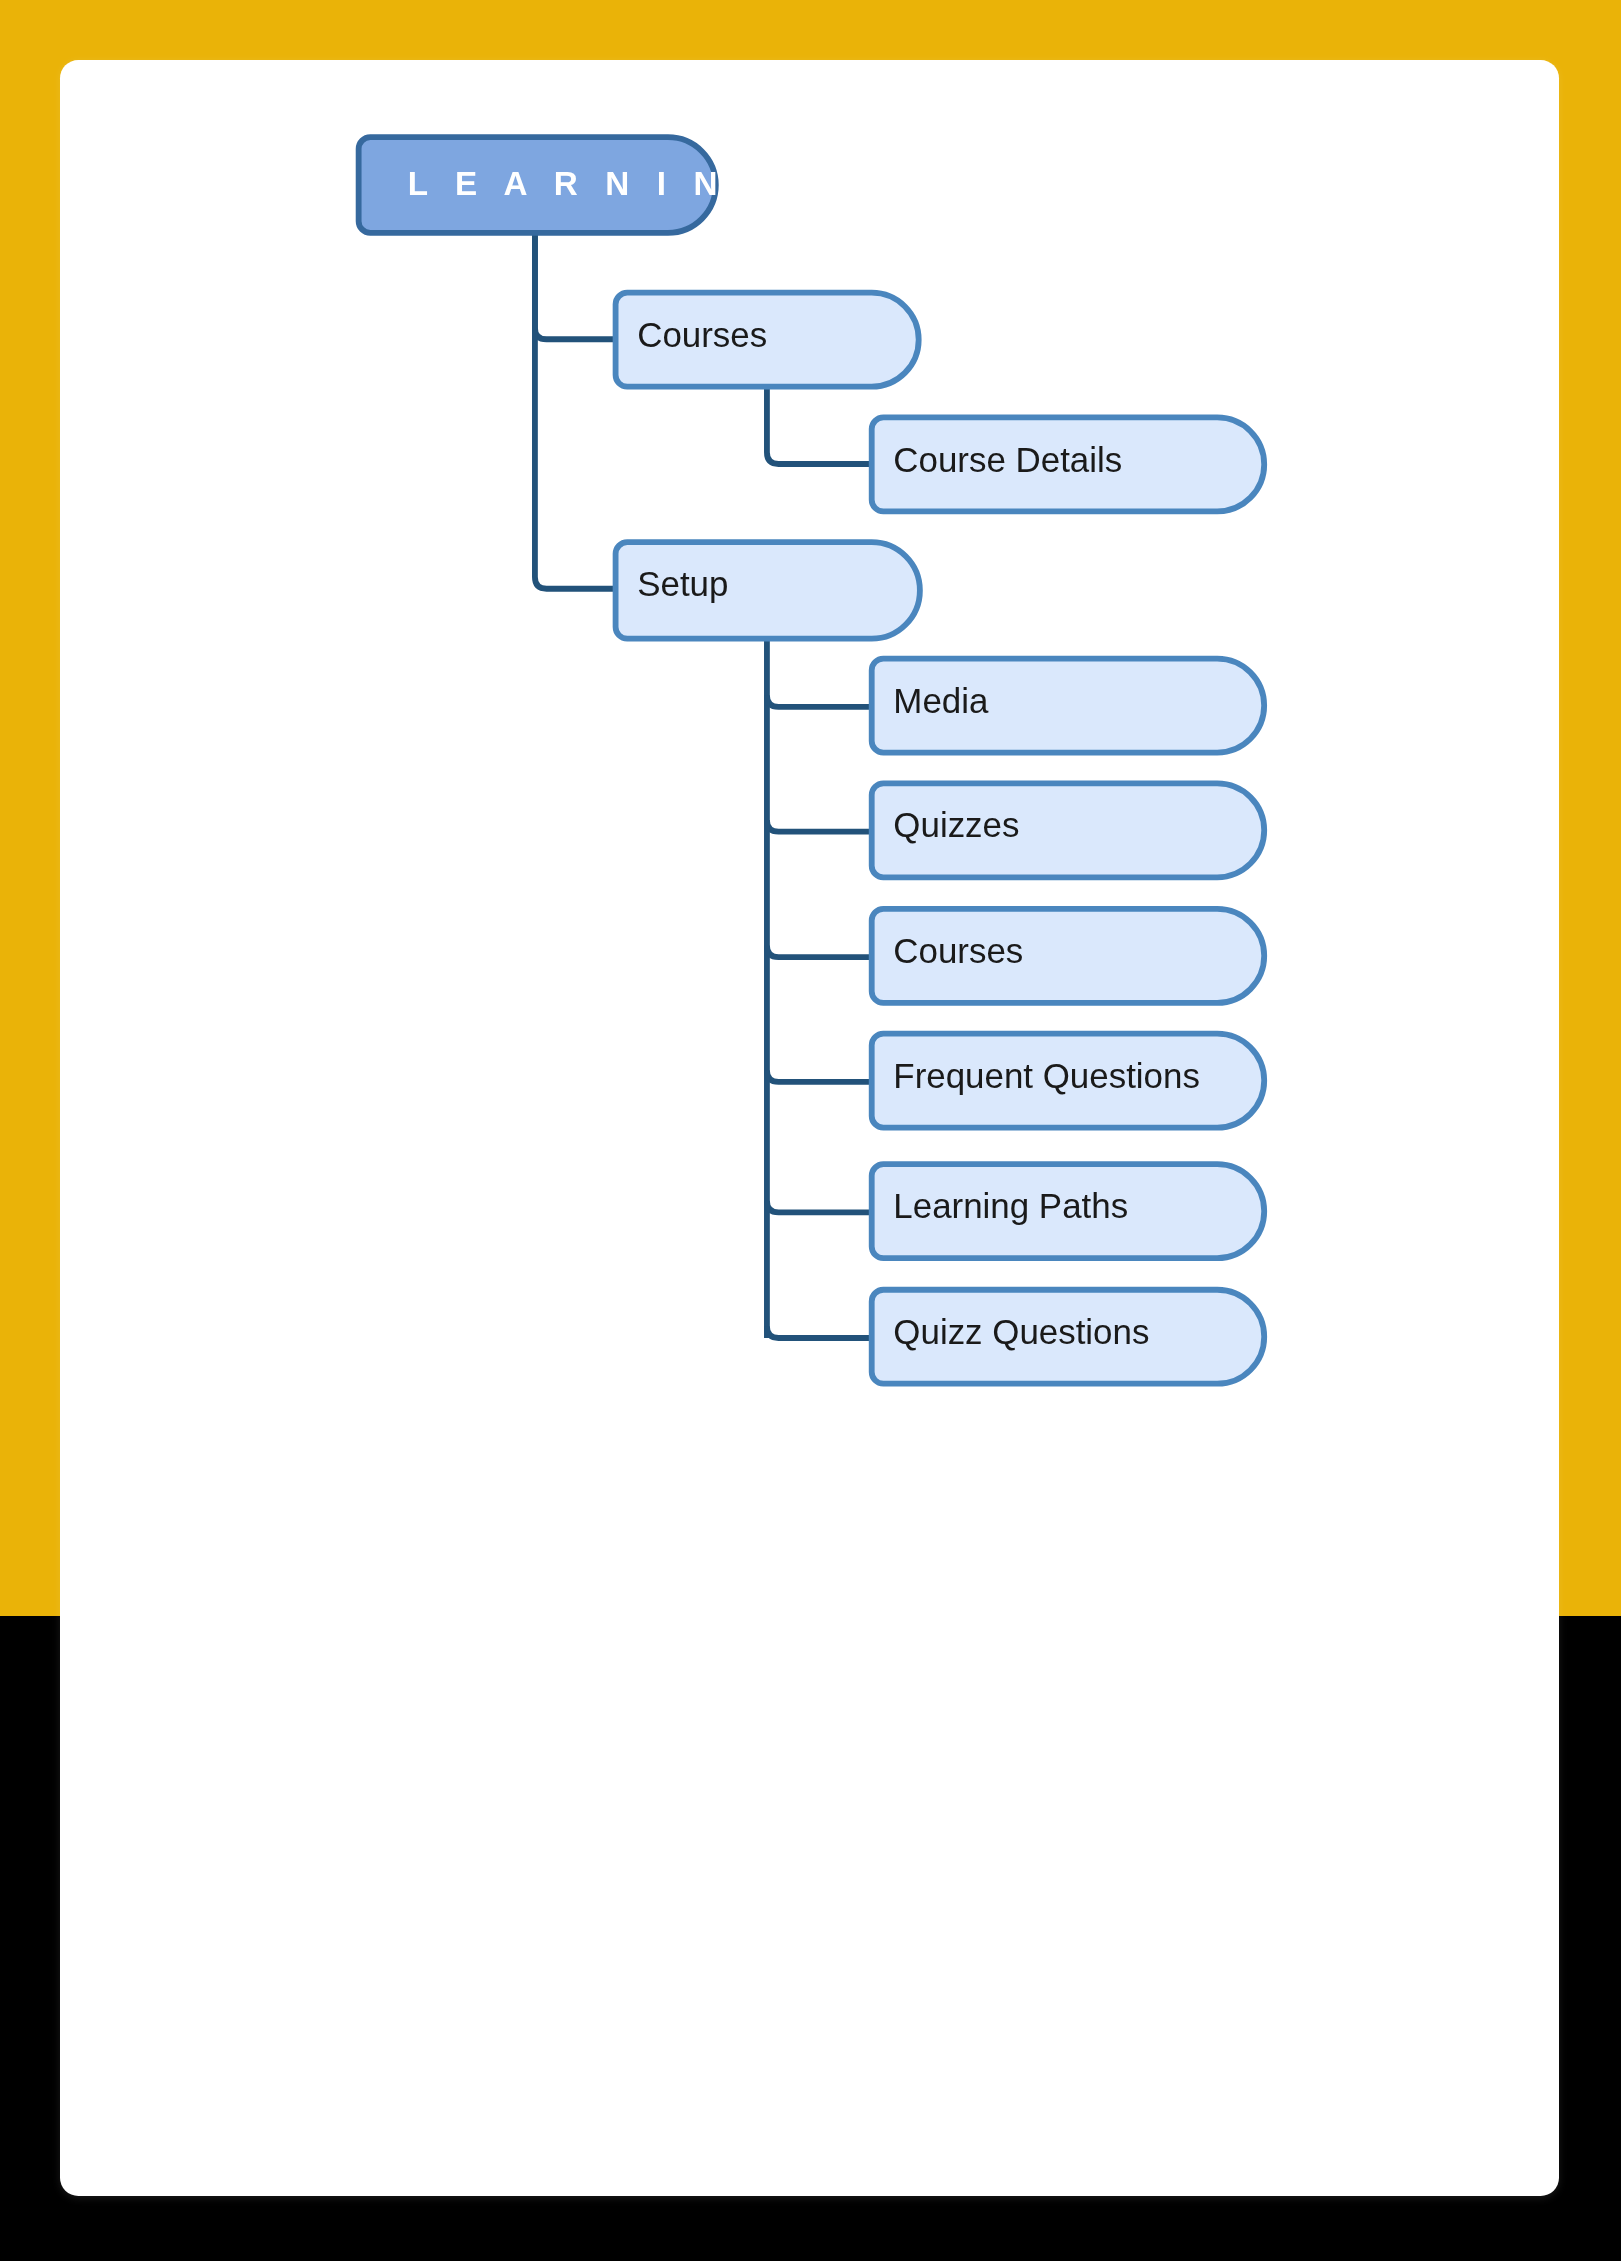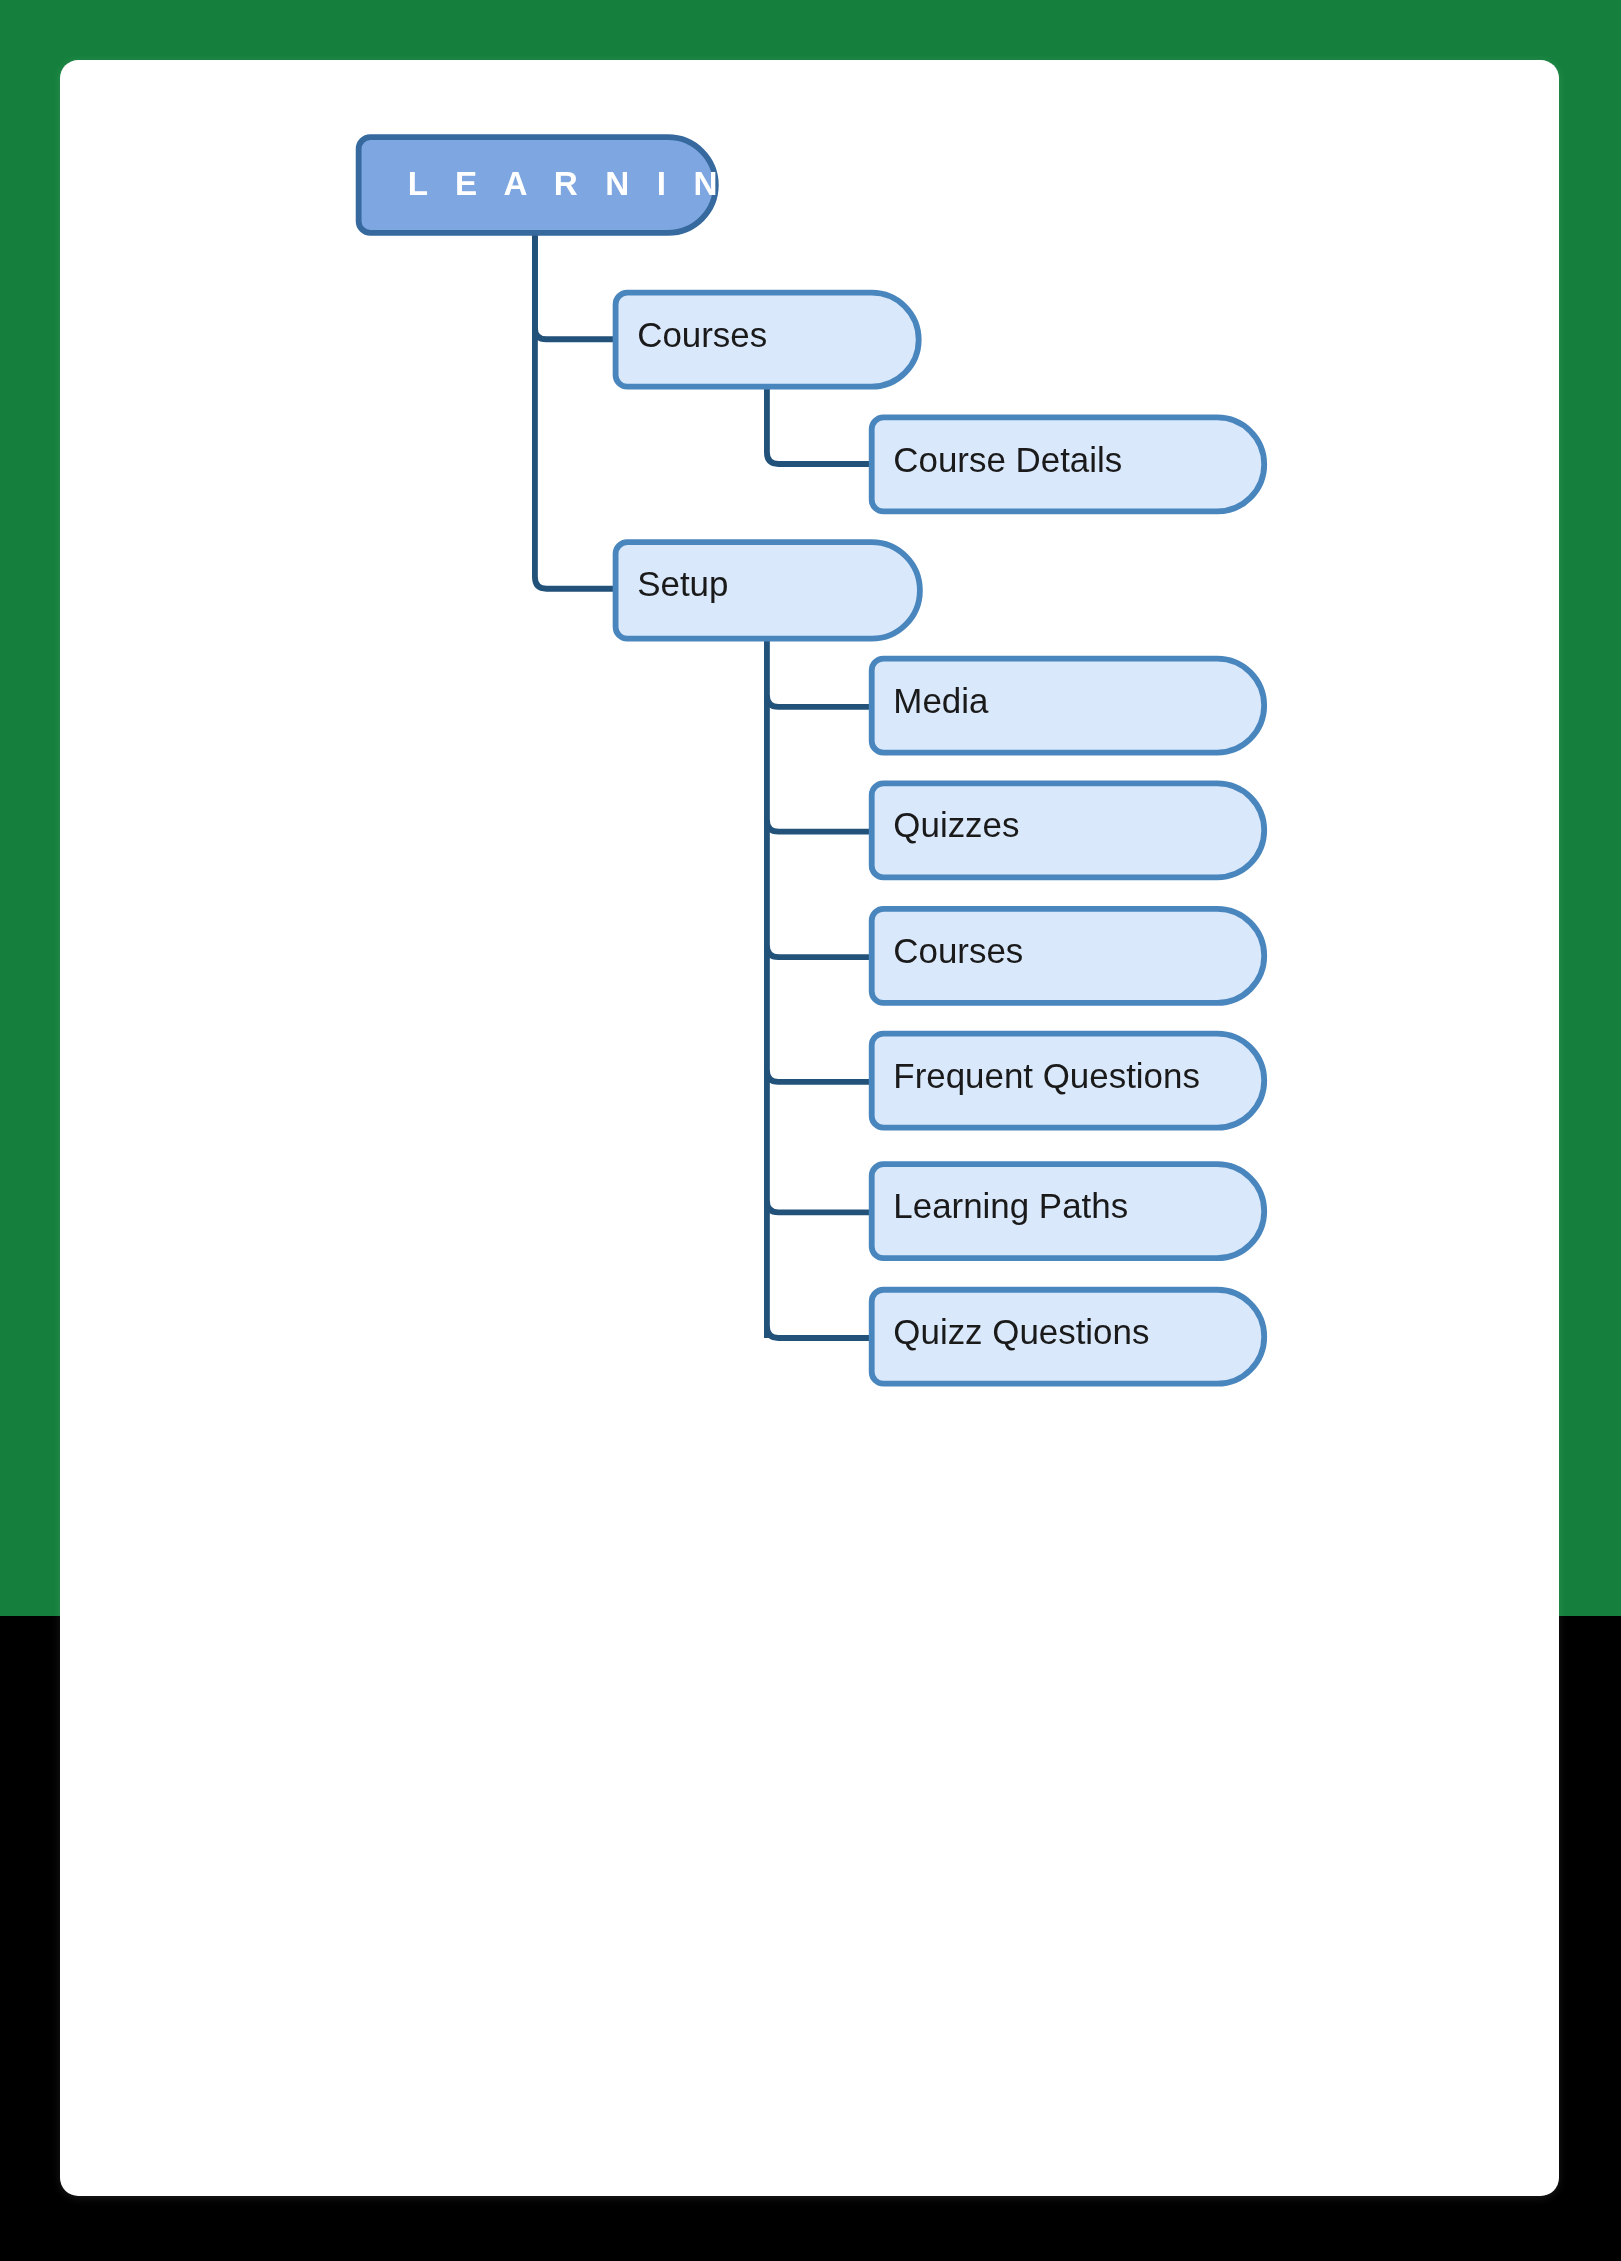--- a/index.html
+++ b/index.html
@@ -11,21 +11,21 @@
   body {
     width: 1622px;
     height: 2261px;
     font-family: "Liberation Sans", sans-serif;
     overflow: hidden;
   }
   #canvas {
     position: relative;
     width: 1622px;
     height: 1616px;
-    background: #15803d;
+    background: #eab308;
   }
   #page-sheet {
     position: absolute;
     left: 60px;
     top: 60px;
     width: 1499px;
     height: 2136px;
     background: #ffffff;
     border-radius: 18.3px;
     box-shadow: 0 1.7px 8.3px rgba(255,255,255,0.10);

